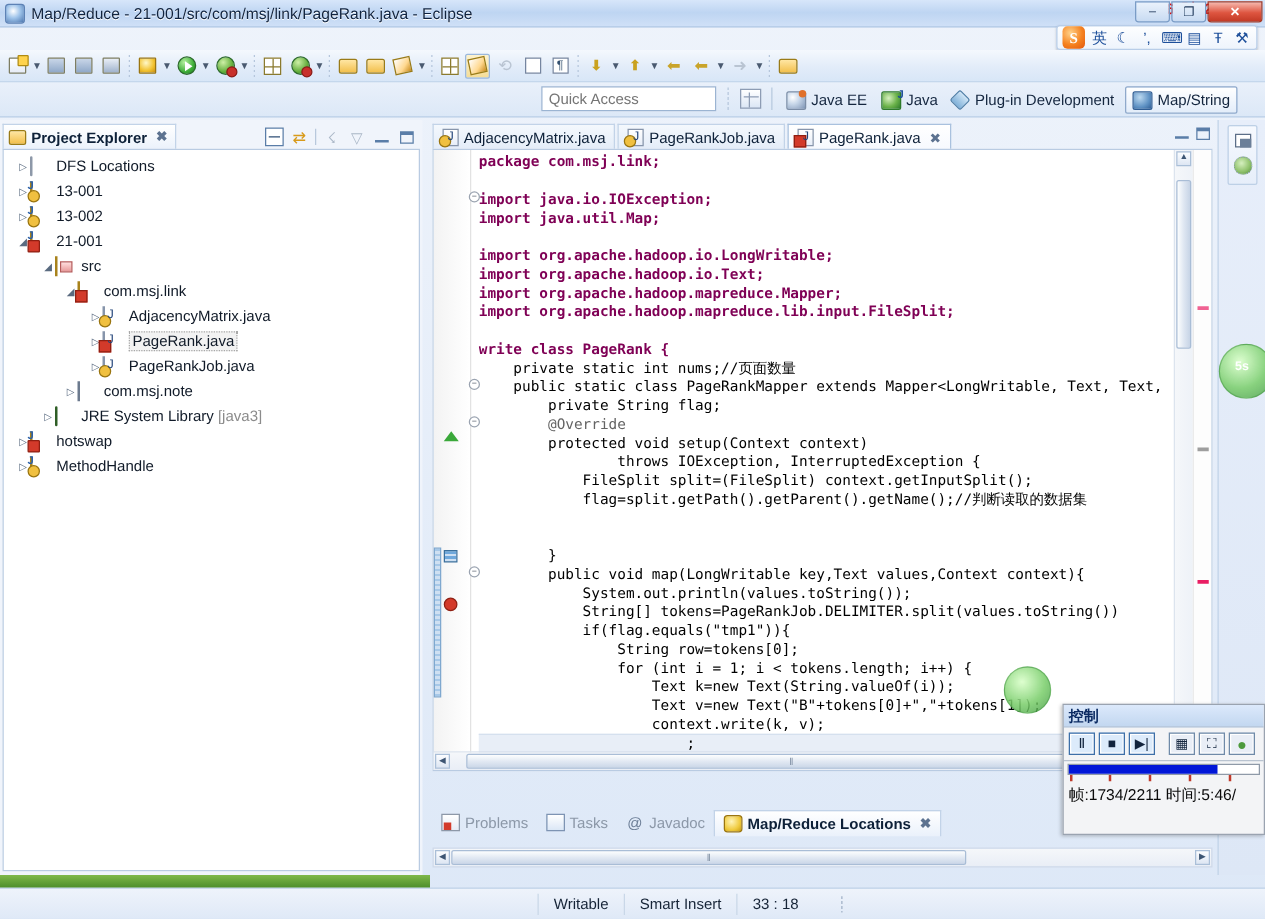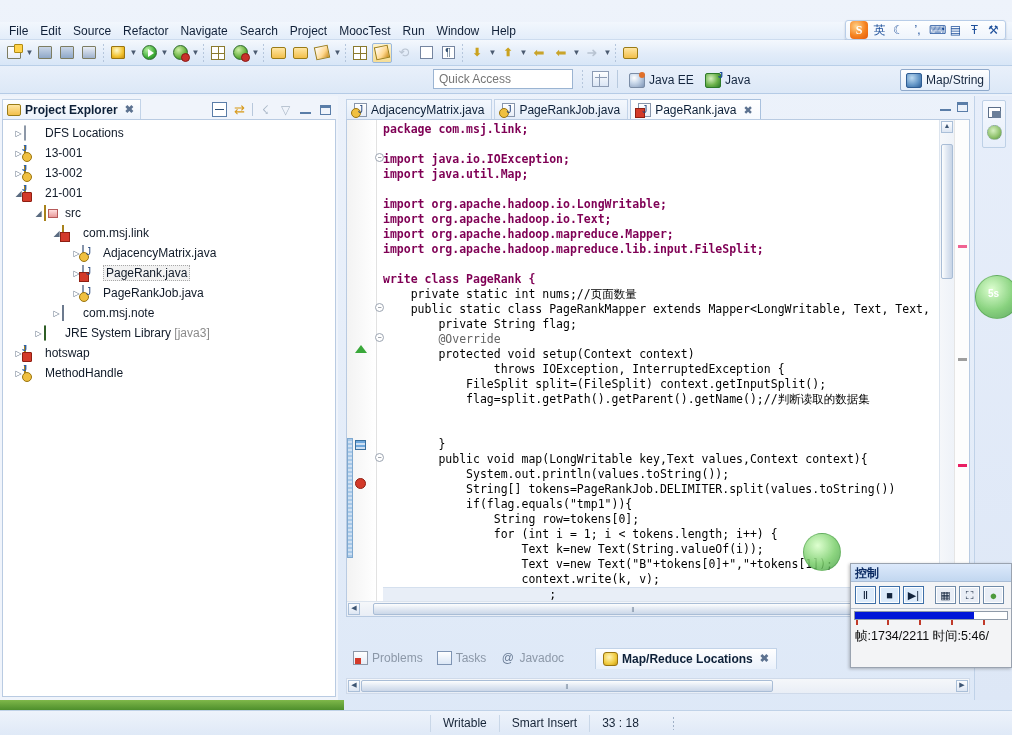--- a/index.html
+++ b/index.html
@@ -330,21 +330,21 @@
     position:absolute; left:344px; top:645px; width:628px; height:55px;
   }
   .bvtabbar { position:absolute; left:2px; top:2px; height:22px; display:flex; align-items:center; }
   .bvtab {
     display:flex; align-items:center; gap:4px; height:21px; padding:0 7px;
     font-size:12px; color:#8c98a8; white-space:nowrap;
   }
   .bvtab.active {
     color:#0d2038; font-weight:bold;
     background: linear-gradient(180deg,#ffffff 0%,#eaf1fb 100%);
-    border:1px solid #c2d3e8; border-bottom:none;margin-left:24px;
+    border:1px solid #c2d3e8; border-bottom:none;
   }
   .bvicon { width:15px; height:14px; }
   .bi-problems{background:linear-gradient(180deg,#ffffff,#e6ecf6);border:1px solid #8d98a8;position:relative;}
   .bi-problems:after{content:"";position:absolute;left:1px;bottom:0;width:6px;height:6px;background:#d33a2a;}
   .bi-tasks{background:linear-gradient(180deg,#ffffff,#dbe7f6);border:1px solid #7e94b3;}
   .bi-javadoc{font-size:12px;color:#6b7d96;text-align:center;line-height:14px;}
   .bi-mr{background:radial-gradient(circle at 40% 35%,#fff4b8 0%,#f0cb3f 60%,#c79a12 100%);
     border:1px solid #9a7510;border-radius:3px;}
   .bottom-scroll {
     position:absolute; left:2px; top:33px; width:624px; height:16px;
@@ -432,34 +432,31 @@
     background: radial-gradient(circle at 38% 32%, rgba(220,255,205,0.95) 0%, rgba(120,205,105,0.85) 55%, rgba(60,150,60,0.8) 100%);
     border:1px solid rgba(70,150,70,0.5);
   }
   .blob-num { position:absolute; color:#fff; font-size:10px; font-weight:bold; }
 </style>
 </head>
 <body>
 
 <div id="app">
 
-
-  <div class="menubar">
-    <div class="menu-item">File</div>
-    <div class="menu-item">Edit</div>
-    <div class="menu-item">Source</div>
-    <div class="menu-item">Refactor</div>
-    <div class="menu-item">Navigate</div>
-    <div class="menu-item">Search</div>
-    <div class="menu-item">Project</div>
-    <div class="menu-item">MoocTest</div>
-    <div class="menu-item">Run</div>
-    <div class="menu-item">Window</div>
-    <div class="menu-item">Help</div>
-  </div>
+  <div class="titlebar">
+    <span class="tb-icon"></span>
+    <span class="tb-title">Map/Reduce - 21-001/src/com/msj/link/PageRank.java - Eclipse</span>
+    <span class="redtext">5:46/ 时22%</span>
+    <div class="win-btns">
+      <div class="win-btn">–</div>
+      <div class="win-btn">❐</div>
+      <div class="win-btn close">✕</div>
+    </div>
+  </div>
+
 
   <div class="ime-bar">
     <span class="ime-logo">S</span>
     <span class="ime-ic">英</span>
     <span class="ime-ic">☾</span>
     <span class="ime-ic">’,</span>
     <span class="ime-ic">⌨</span>
     <span class="ime-ic">▤</span>
     <span class="ime-ic">Ŧ</span>
     <span class="ime-ic">⚒</span>
@@ -559,20 +556,24 @@
     <div class="persp-open"></div>
     <div class="persp-sep2"></div>
 
     <div class="persp" style="left:624px;">
       <span class="pic pic-javaee"></span>
       <span>Java EE</span>
     </div>
     <div class="persp" style="left:700px;">
       <span class="pic pic-java"></span>
       <span>Java</span>
+    </div>
+    <div class="persp" style="left:755px;">
+      <span class="pic pic-plugin"></span>
+      <span>Plug-in Development</span>
     </div>
     <div class="persp active" style="left:900px;">
       <span class="pic pic-mr"></span>
       <span>Map/String</span>
     </div>
   </div>
 
   <div class="left-panel">
     <div class="view-tabbar">
       <div class="view-tab">

